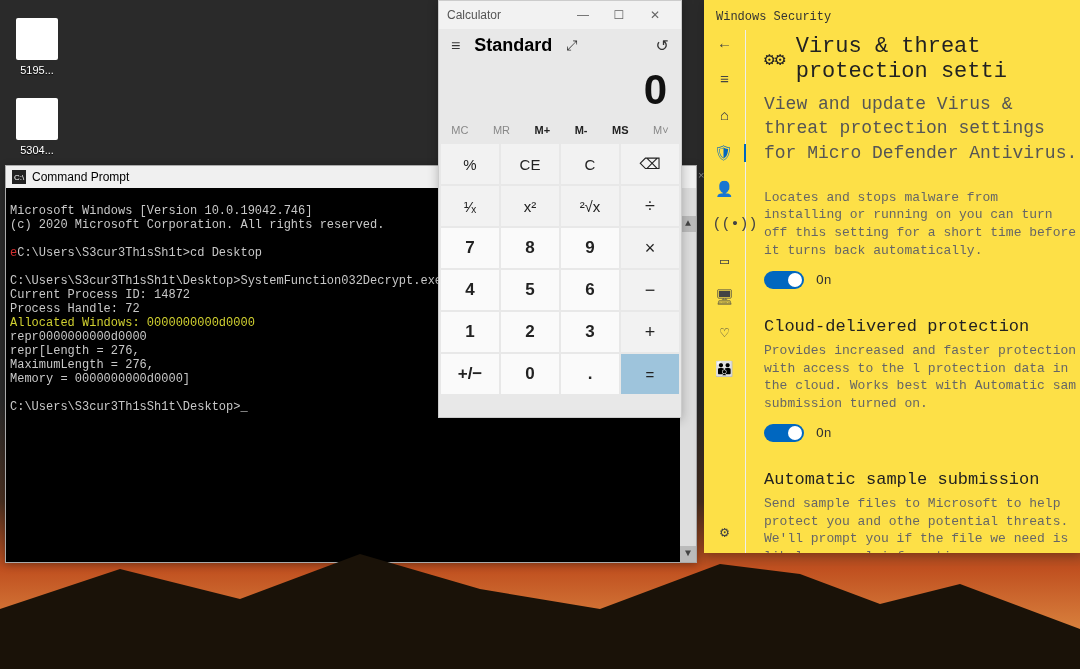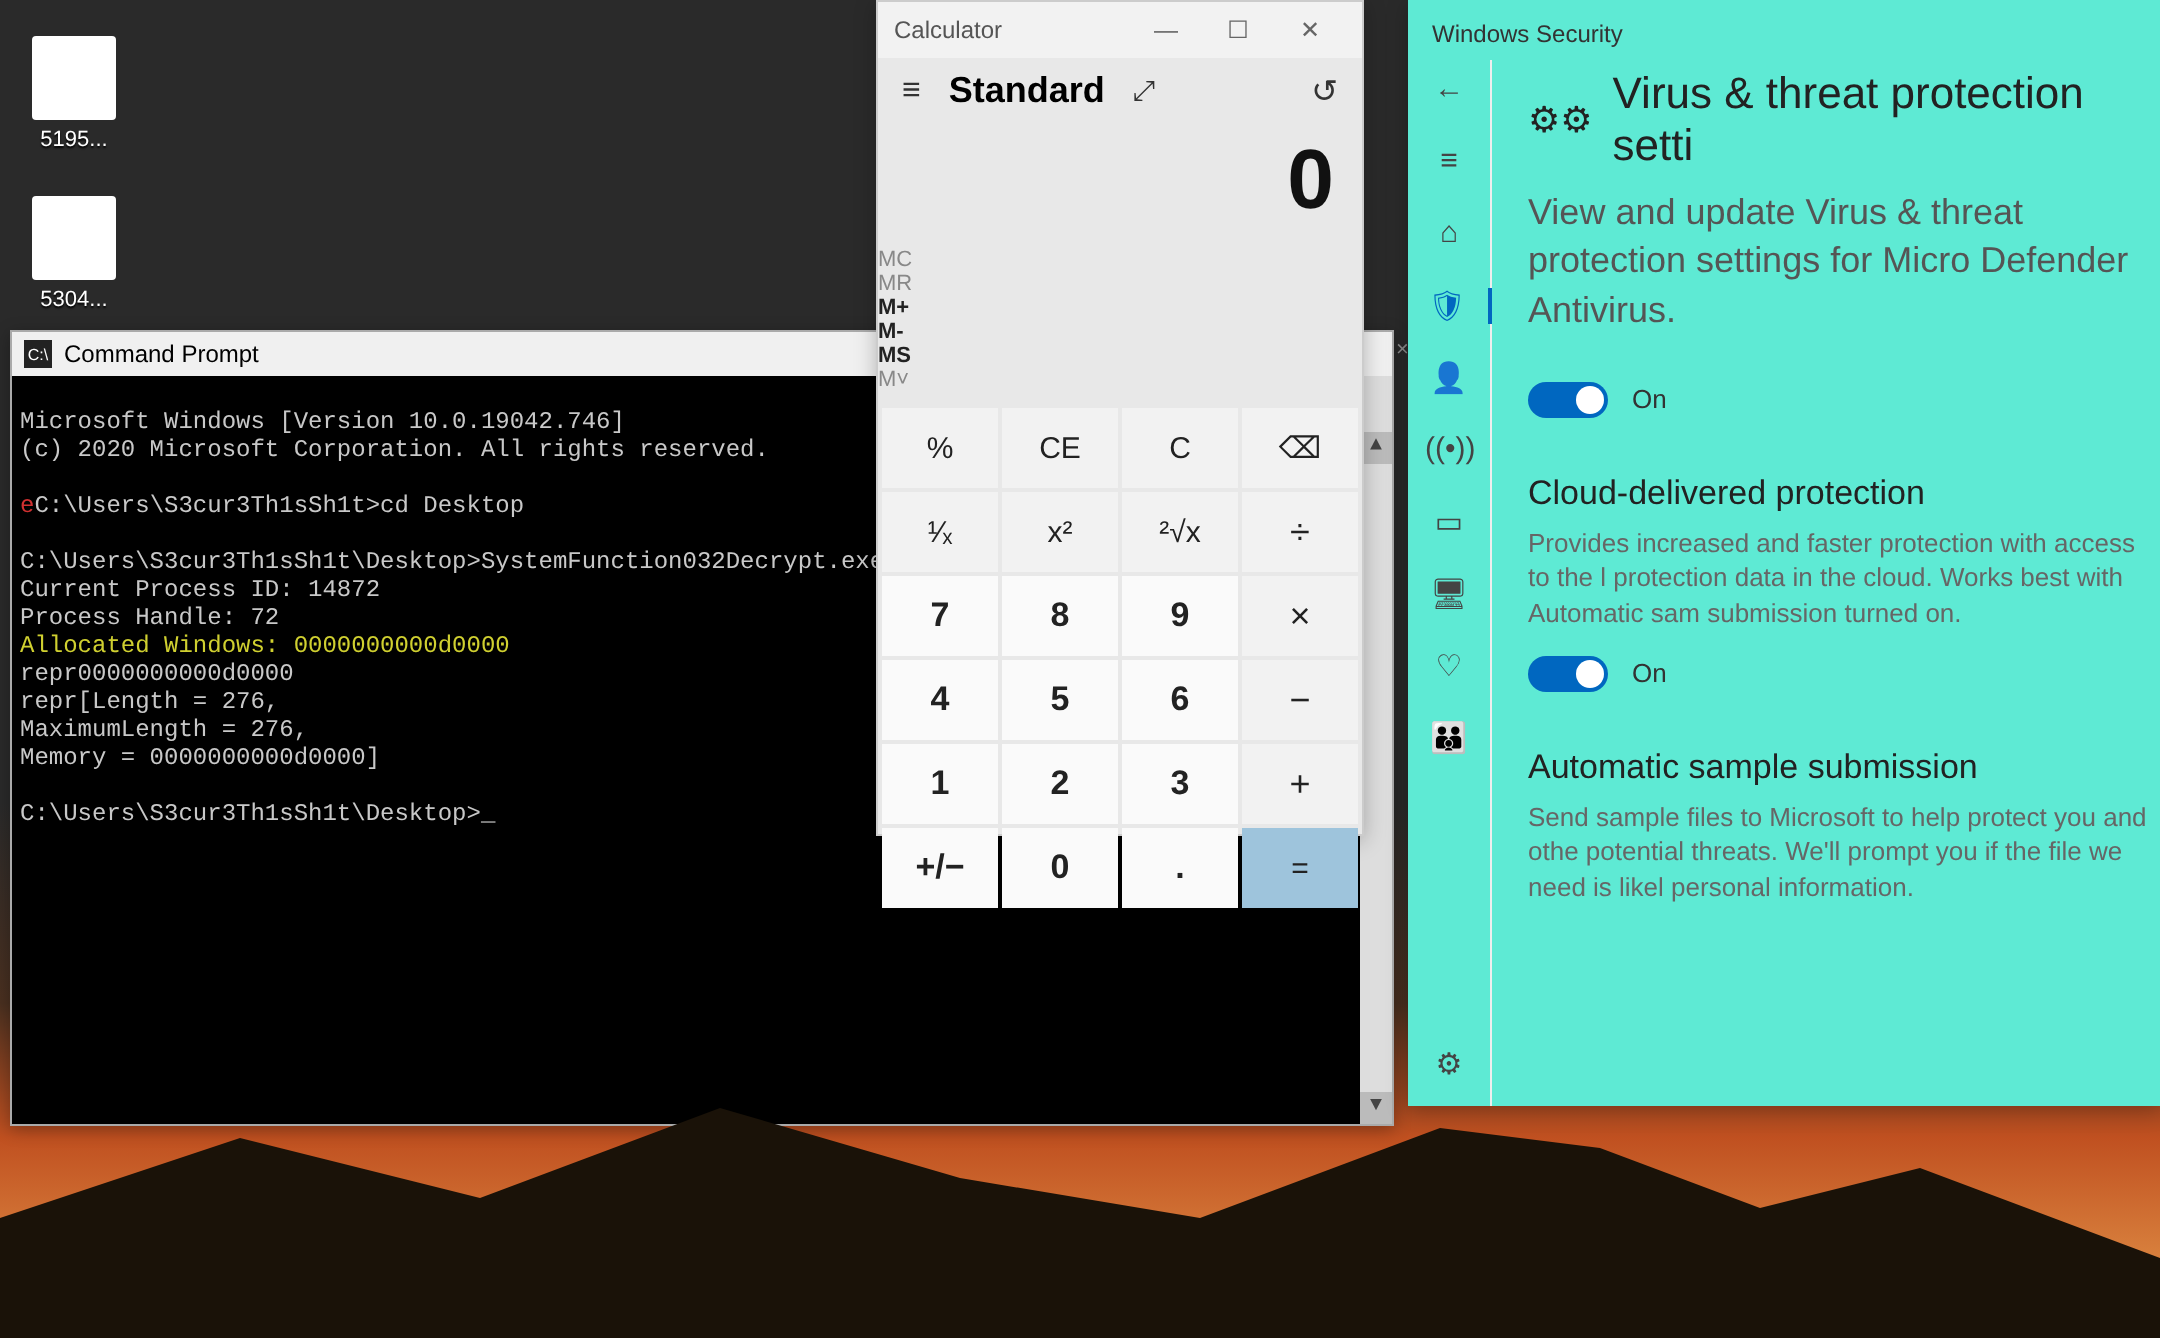--- a/index.html
+++ b/index.html
@@ -38,32 +38,32 @@
   }
   .calc-title { height:28px; display:flex; align-items:center; padding:0 8px; font-size:12px; color:#555; background:#f2f2f2;}
   .calc-title .spacer { flex:1; }
   .calc-title .wbtn { width:36px; text-align:center; color:#666; font-size:12px;}
   .calc-head { display:flex; align-items:center; gap:14px; padding:6px 12px; }
   .calc-head .burger { font-size:16px; color:#333; }
   .calc-head .mode { font-size:18px; font-weight:600; }
   .calc-head .keep { font-size:14px; color:#333;}
   .calc-head .hist { margin-left:auto; font-size:16px; color:#333;}
   .calc-display { text-align:right; font-size:42px; font-weight:600; padding:4px 14px 6px; color:#111;}
-  .calc-mem { display:flex; justify-content:space-around; font-size:11px; color:#888; padding:4px 0 8px;flex-direction:column;}
+  .calc-mem { display:flex; justify-content:space-around; font-size:11px; color:#888; padding:4px 0 8px;}
   .calc-mem .act { color:#222; font-weight:600;}
   .calc-grid { display:grid; grid-template-columns:repeat(4,1fr); gap:2px; padding:0 2px 2px;}
   .calc-btn { height:40px; display:flex; align-items:center; justify-content:center; background:#f2f2f2; font-size:15px; color:#222; cursor:default;}
   .calc-btn.num { background:#fafafa; font-weight:600; font-size:17px;}
   .calc-btn.eq { background:#9ec4dc; }
   .calc-btn.op { font-size:18px; }
 
   
   .sec-window {
     position:absolute; left:704px; top:0; width:376px; height:553px;
-    background:#5eead4; box-shadow:0 2px 10px rgba(0,0,0,0.25); overflow:hidden;
+    background:#fde047; box-shadow:0 2px 10px rgba(0,0,0,0.25); overflow:hidden;font-family:Liberation Mono, monospace;
   }
   .sec-title { font-size:12px; color:#333; padding:10px 12px 6px; }
   .sec-body { display:flex; height:calc(100% - 30px);}
   .sec-nav { width:42px; border-right:1px solid #eee; display:flex; flex-direction:column; align-items:center; padding-top:6px; gap:18px;}
   .sec-nav .nbtn { width:24px; height:18px; font-size:15px; color:#444; text-align:center;}
   .sec-nav .nbtn.active { color:#0067c0; border-right:2px solid #0067c0; width:42px; padding-right:0;}
   .sec-nav .bottom { margin-top:auto; margin-bottom:12px;}
   .sec-content { flex:1; padding:4px 0 0 18px; overflow:hidden;}
   .sec-h1 { display:flex; align-items:center; gap:10px; font-size:22px; font-weight:400; color:#222; margin-bottom:8px;}
   .sec-h1 .gears { font-size:18px;}
@@ -194,20 +194,21 @@
       <div class="nbtn bottom">⚙</div>
     </div>
     <div class="sec-content">
       <div class="sec-h1">
         <span class="gears">⚙⚙</span>
         <span>Virus &amp; threat protection setti</span>
       </div>
       <div class="sec-sub">View and update Virus &amp; threat protection settings for Micro Defender Antivirus.</div>
 
       <div class="sec-section">
+        <p>Locates and stops malware from installing or running on you can turn off this setting for a short time before it turns back automatically.</p>
         <div class="toggle-row">
           <div class="toggle">
               <div class="knob"></div>
             </div>
           <span class="toggle-lbl">On</span>
         </div>
       </div>
 
       <div class="sec-section">
         <h2>Cloud-delivered protection</h2>

